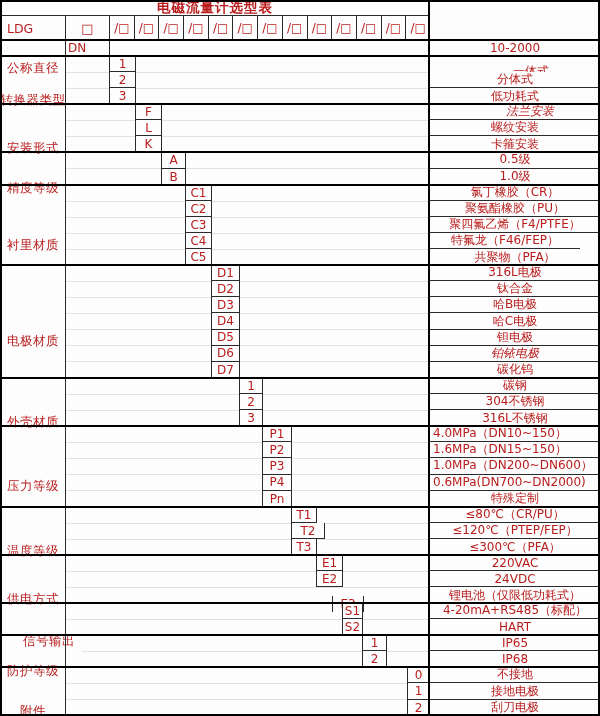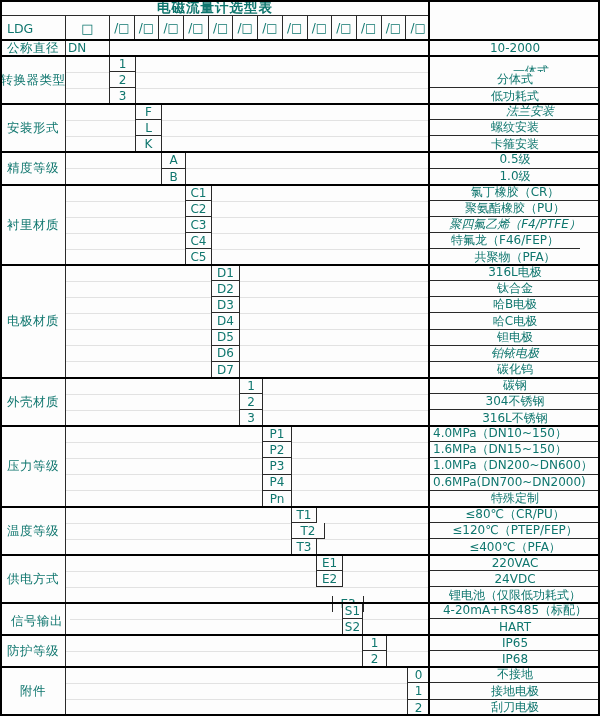--- a/index.html
+++ b/index.html
@@ -1,31 +1,31 @@
 <!DOCTYPE html>
 <html><head>
 <meta charset="utf-8">
 <style>
   html,body{margin:0;padding:0;background:#fff;}
   .sheet{
     position:relative;width:600px;height:716px;background:#fdfdfd;
     font-family:"DejaVu Sans","Liberation Sans",sans-serif;
-    color:#0f766e;overflow:hidden;
+    color:#b91c1c;overflow:hidden;
     -webkit-font-smoothing:antialiased;
   }
   .abs{position:absolute;box-sizing:border-box;}
   .ctr{display:flex;align-items:center;justify-content:center;text-align:center;}
   .title-cell{left:0;top:0;width:430px;height:16px;font-size:13.5px;font-weight:bold;letter-spacing:1px;}
   .right-header{left:430px;top:0;width:170px;height:40px;font-size:14px;letter-spacing:2px;z-index:3;}
   .ldg-cell{left:0;top:16px;width:66px;height:24px;display:flex;align-items:center;padding-left:7px;font-size:12.5px;}
   .base-slot{left:66px;top:16px;width:44px;height:24px;font-size:13px;border-right:1px solid #2a2a2a;}
   .slot-row{left:110px;top:16px;width:320px;height:24px;display:flex;}
   .slot{flex:1 1 0;display:flex;align-items:center;justify-content:center;font-size:12px;border-left:1px solid #2a2a2a;white-space:nowrap;overflow:hidden;}
   .slot:first-child{border-left:none;}
-  .cat-cell{background:#fdfdfd;font-size:12.5px;letter-spacing:0.5px;z-index:2;}
+  .cat-cell{background:#fdfdfd;font-size:12.5px;letter-spacing:0.5px;z-index:2;margin-top:20px;}
   .code-cell{background:#fdfdfd;font-size:12px;z-index:2;border-left:1px solid #2a2a2a;border-right:1px solid #2a2a2a;}
   .code-cell.dn{border-left:none;justify-content:flex-start;padding-left:2px;}
   .desc-cell{background:#fdfdfd;font-size:12px;z-index:2;white-space:nowrap;overflow:hidden;}
   .desc-cell.left{justify-content:flex-start;text-align:left;padding-left:3px;}
   .gridline{background:#e2e2e2;z-index:1;height:1px;}
   .thinline{background:#2a2a2a;z-index:3;}
   .thickline{background:#000;z-index:4;}
   .outer-border{left:0;top:0;width:600px;height:716px;border:2px solid #000;z-index:6;pointer-events:none;}
 </style>
 </head>
@@ -81,21 +81,21 @@
       <div class="abs gridline" style="left: 66px; top: 200.5px; width: 364px;"></div>
       <div class="abs gridline" style="left: 66px; top: 216.5px; width: 364px;"></div>
       <div class="abs gridline" style="left: 66px; top: 232.5px; width: 364px;"></div>
       <div class="abs gridline" style="left: 66px; top: 248.5px; width: 364px;"></div>
       <div class="abs ctr cat-cell" style="left: 0px; top: 185px; width: 66px; height: 80px;">衬里材质</div>
       <div class="abs ctr code-cell" style="left: 185px; top: 185px; width: 27px; height: 16px; border-bottom: 1px solid rgb(42, 42, 42);">C1</div>
       <div class="abs ctr desc-cell" style="left: 430px; top: 185px; width: 170px; height: 16px; border-bottom: 1px solid rgb(42, 42, 42);">氯丁橡胶（CR）</div>
       <div class="abs ctr code-cell" style="left: 185px; top: 201px; width: 27px; height: 16px; border-bottom: 1px solid rgb(42, 42, 42);">C2</div>
       <div class="abs ctr desc-cell" style="left: 430px; top: 201px; width: 170px; height: 16px; border-bottom: 1px solid rgb(42, 42, 42);">聚氨酯橡胶（PU）</div>
       <div class="abs ctr code-cell" style="left: 185px; top: 217px; width: 27px; height: 16px; border-bottom: 1px solid rgb(42, 42, 42);">C3</div>
-      <div class="abs ctr desc-cell" style="left: 430px; top: 217px; width: 170px; height: 16px; border-bottom: 1px solid rgb(42, 42, 42); font-style: italic;">聚四氟乙烯（F4/PTFE）</div>
+      <div class="abs ctr desc-cell" style="left: 430px; top: 217px; width: 170px; height: 16px; border-bottom: 1px solid rgb(42, 42, 42);">聚四氟乙烯（F4/PTFE）</div>
       <div class="abs ctr code-cell" style="left: 185px; top: 233px; width: 27px; height: 16px; border-bottom: 1px solid rgb(42, 42, 42);">C4</div>
       <div class="abs ctr desc-cell" style="left: 430px; top: 233px; width: 150px; height: 16px; border-bottom: 1px solid rgb(42, 42, 42);">特氟龙（F46/FEP）</div>
       <div class="abs ctr code-cell" style="left: 185px; top: 249px; width: 27px; height: 16px;">C5</div>
       <div class="abs ctr desc-cell" style="left: 430px; top: 249px; width: 170px; height: 16px;">共聚物（PFA）</div>
       <div class="abs gridline" style="left: 66px; top: 280.643px; width: 364px;"></div>
       <div class="abs gridline" style="left: 66px; top: 296.786px; width: 364px;"></div>
       <div class="abs gridline" style="left: 66px; top: 312.929px; width: 364px;"></div>
       <div class="abs gridline" style="left: 66px; top: 329.071px; width: 364px;"></div>
       <div class="abs gridline" style="left: 66px; top: 345.214px; width: 364px;"></div>
       <div class="abs gridline" style="left: 66px; top: 361.357px; width: 364px;"></div>
@@ -139,32 +139,32 @@
       <div class="abs ctr code-cell" style="left: 262px; top: 490.8px; width: 30px; height: 16.2px;">Pn</div>
       <div class="abs ctr desc-cell" style="left: 430px; top: 490.8px; width: 170px; height: 16.2px;">特殊定制</div>
       <div class="abs gridline" style="left: 66px; top: 522.5px; width: 364px;"></div>
       <div class="abs gridline" style="left: 66px; top: 538.5px; width: 364px;"></div>
       <div class="abs ctr cat-cell" style="left: 0px; top: 507px; width: 66px; height: 48px;">温度等级</div>
       <div class="abs ctr code-cell" style="left: 291px; top: 507px; width: 26px; height: 16px; border-bottom: 1px solid rgb(42, 42, 42);">T1</div>
       <div class="abs ctr desc-cell" style="left: 430px; top: 507px; width: 170px; height: 16px; border-bottom: 1px solid rgb(42, 42, 42);">≤80℃（CR/PU）</div>
       <div class="abs ctr code-cell" style="left: 291px; top: 523px; width: 34px; height: 16px; border-bottom: 1px solid rgb(42, 42, 42);">T2</div>
       <div class="abs ctr desc-cell" style="left: 430px; top: 523px; width: 170px; height: 16px; border-bottom: 1px solid rgb(42, 42, 42);">≤120℃（PTEP/FEP）</div>
       <div class="abs ctr code-cell" style="left: 291px; top: 539px; width: 26px; height: 16px;">T3</div>
-      <div class="abs ctr desc-cell" style="left: 430px; top: 539px; width: 170px; height: 16px;">≤400℃（PFA）</div>
+      <div class="abs ctr desc-cell" style="left: 430px; top: 539px; width: 170px; height: 16px;">≤300℃（PFA）</div>
       <div class="abs gridline" style="left: 66px; top: 570.5px; width: 364px;"></div>
       <div class="abs gridline" style="left: 66px; top: 586.5px; width: 364px;"></div>
       <div class="abs ctr cat-cell" style="left: 0px; top: 555px; width: 66px; height: 48px;">供电方式</div>
       <div class="abs ctr code-cell" style="left: 316px; top: 555px; width: 27px; height: 16px; border-bottom: 1px solid rgb(42, 42, 42);">E1</div>
       <div class="abs ctr desc-cell" style="left: 430px; top: 555px; width: 170px; height: 16px; border-bottom: 1px solid rgb(42, 42, 42);">220VAC</div>
       <div class="abs ctr code-cell" style="left: 316px; top: 571px; width: 27px; height: 16px; border-bottom: 1px solid rgb(42, 42, 42);">E2</div>
       <div class="abs ctr desc-cell" style="left: 430px; top: 571px; width: 170px; height: 16px; border-bottom: 1px solid rgb(42, 42, 42);">24VDC</div>
       <div class="abs ctr code-cell" style="left: 332px; top: 587px; width: 32px; height: 16px; margin-top: 9px;">E3</div>
       <div class="abs ctr desc-cell" style="left: 430px; top: 587px; width: 170px; height: 16px; text-align: right;">锂电池（仅限低功耗式）</div>
       <div class="abs gridline" style="left: 66px; top: 618.5px; width: 364px;"></div>
-      <div class="abs ctr cat-cell" style="left: 4px; top: 603px; width: 66px; height: 36px;">信号输出</div>
+      <div class="abs ctr cat-cell" style="left: 16px; top: 603px; width: 66px; height: 36px;">信号输出</div>
       <div class="abs ctr code-cell" style="left: 342px; top: 603px; width: 21px; height: 16px; border-bottom: 1px solid rgb(42, 42, 42);">S1</div>
       <div class="abs ctr desc-cell" style="left: 430px; top: 603px; width: 170px; height: 16px; border-bottom: 1px solid rgb(42, 42, 42);">4-20mA+RS485（标配）</div>
       <div class="abs ctr code-cell" style="left: 342px; top: 619px; width: 21px; height: 16px;">S2</div>
       <div class="abs ctr desc-cell" style="left: 430px; top: 619px; width: 170px; height: 16px;">HART</div>
       <div class="abs gridline" style="left: 66px; top: 650.5px; width: 364px;"></div>
       <div class="abs ctr cat-cell" style="left: 0px; top: 635px; width: 66px; height: 32px;">防护等级</div>
       <div class="abs ctr code-cell" style="left: 362px; top: 635px; width: 25px; height: 16px; border-bottom: 1px solid rgb(42, 42, 42);">1</div>
       <div class="abs ctr desc-cell" style="left: 430px; top: 635px; width: 170px; height: 16px; border-bottom: 1px solid rgb(42, 42, 42);">IP65</div>
       <div class="abs ctr code-cell" style="left: 362px; top: 651px; width: 25px; height: 16px;">2</div>
       <div class="abs ctr desc-cell" style="left: 430px; top: 651px; width: 170px; height: 16px;">IP68</div>

